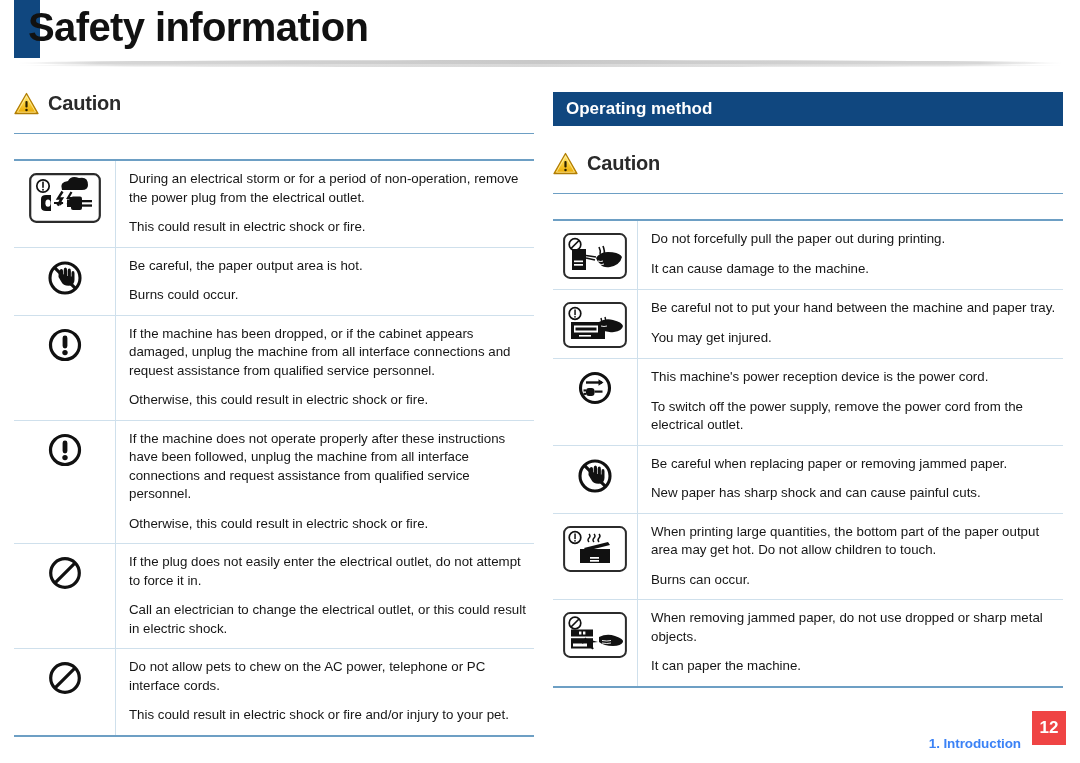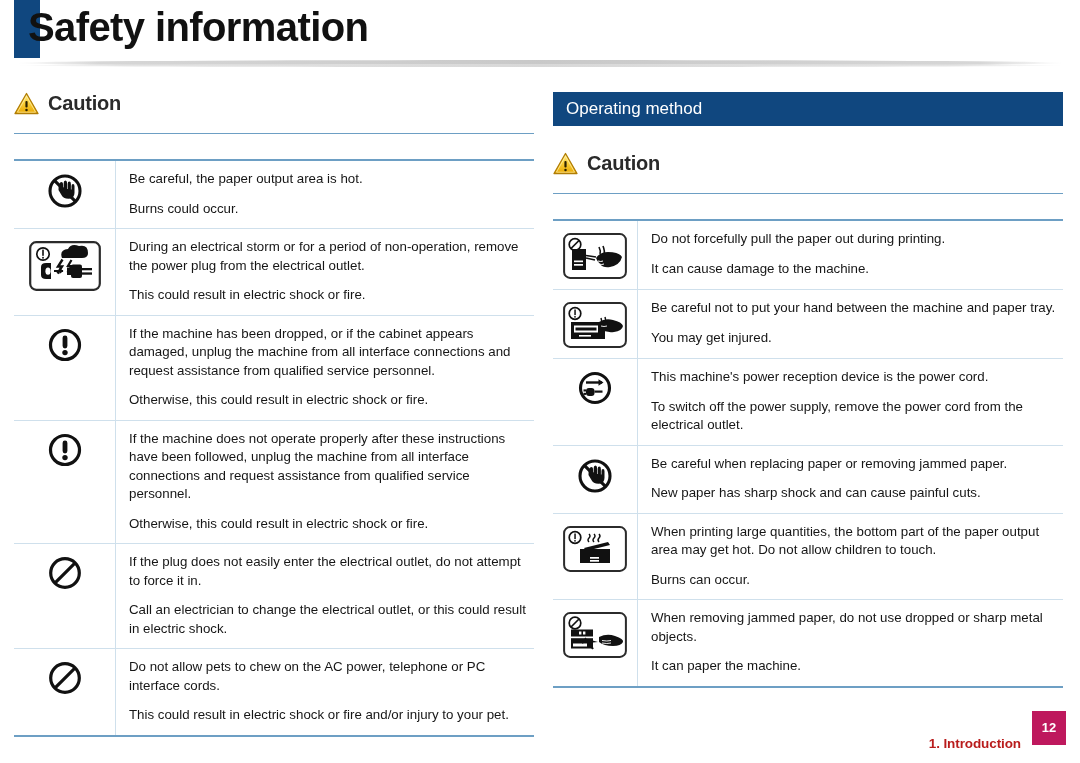--- a/index.html
+++ b/index.html
@@ -41,21 +41,21 @@
   
   .col{position:absolute;top:92px;}
   .col-left{left:14px;width:520px;}
   .col-right{left:553px;width:510px;}
 
   
   .section-bar{
     height:34px;background:#10477f;color:#ffffff;
     display:flex;align-items:center;
     padding-left:13px;box-sizing:border-box;
-    font-size:17px;font-weight:normal;
+    font-size:17px;font-weight:bold;
     margin-bottom:26px;
   }
 
   
   .caution-head{
     display:flex;align-items:center;gap:9px;
     padding-bottom:18px;
     border-bottom:1.5px solid #6d9fc4;
   }
   .caution-head .warn-ico{display:block;width:25px;height:23px;flex:0 0 auto;}
@@ -94,28 +94,28 @@
   .text-cell p.gap{margin-top:11px;}
 
   .icon-cell svg{display:block;margin:0 auto;}
 
   
   .footer{
     position:absolute;right:14px;bottom:12px;
     display:flex;align-items:center;gap:11px;
   }
   .footer-label{
-    font-size:13.5px;font-weight:bold;color:#b91c1c;
+    font-size:13.5px;font-weight:bold;color:#3b82f6;
     letter-spacing:-0.1px;
     margin-top:32px;
   }
   .page-box{
-    width:34px;height:34px;background:#be185d;color:#ffffff;
+    width:34px;height:34px;background:#ef4444;color:#ffffff;
     display:flex;align-items:center;justify-content:center;
-    font-size:13px;font-weight:bold;
+    font-size:17px;font-weight:bold;
   }
 </style>
 </head>
 <body>
 
 <div class="page-header">
   <div class="header-accent"></div>
   <div class="page-title">Safety information</div>
   <div class="header-rule"></div>
   <div class="header-rule2"></div>
@@ -138,36 +138,20 @@
       <circle cx="12.5" cy="18" r="1.25" fill="#2a2000"></circle>
     </svg>
     <span class="caution-label">Caution</span>
   </div>
 
   <table class="safety-table">
     <tbody>
 
       <tr>
         <td class="icon-cell">
-          <svg width="36" height="36" viewBox="0 0 36 36">
-            <circle cx="18" cy="18" r="15" fill="#fff" stroke="#111" stroke-width="3.1"></circle>
-            <g>
-              <path d="M11.5 17 q0 -8 3 -8 q1.6 0 1.6 3 l0 4 l0.6 0 l0 -6 q0 -2.6 1.7 -2.6 q1.7 0 1.7 2.6 l0 6 l0.6 0 l0 -5 q0 -2.4 1.6 -2.4 q1.6 0 1.6 2.4 l0 5.4 l0.6 0 l0 -3.4 q0 -2 1.5 -2 q1.5 0 1.5 2.2 l0 6.6 q0 6 -6 6 q-5.4 0 -7.2 -4 z" fill="#111"></path>
-            </g>
-            <path d="M7.6 7.6 L28.4 28.4" stroke="#111" stroke-width="3.1" stroke-linecap="butt"></path>
-          </svg>
-        </td>
-        <td class="text-cell">
-          <p>Be careful, the paper output area is hot.</p>
-          <p class="gap">Burns could occur.</p>
-        </td>
-      </tr>
-
-      <tr>
-        <td class="icon-cell">
           <svg width="72" height="50" viewBox="0 0 72 50">
             <rect x="1.2" y="1.2" width="69.6" height="47.6" rx="6" fill="#fff" stroke="#2b2b2b" stroke-width="2.2"></rect>
             <circle cx="14" cy="13" r="6.2" fill="none" stroke="#111" stroke-width="1.7"></circle>
             <rect x="13.2" y="8.6" width="1.6" height="6.2" fill="#111"></rect>
             <circle cx="14" cy="16.7" r="0.95" fill="#111"></circle>
             <path d="M33 17 q-3 -8 6 -9 q3 -6 11 -3 q9 -2 9 7 q0 5 -6 5 z" fill="#111"></path>
             <path d="M33.5 18.5 l-4.5 7 l4 0 l-4.5 7" fill="none" stroke="#111" stroke-width="2.4" stroke-linejoin="miter"></path>
             <path d="M42.5 19 l-3.5 6 l3.5 0 l-4 6.5" fill="none" stroke="#111" stroke-width="2.2"></path>
             <path d="M12 26 q0 -4 5 -4 l5 0 l0 16 l-5 0 q-5 0 -5 -4 z" fill="#111"></path>
             <ellipse cx="19" cy="30.2" rx="2.6" ry="3.6" fill="#fff"></ellipse>
@@ -180,20 +164,36 @@
           </svg>
         </td>
         <td class="text-cell">
           <p>During an electrical storm or for a period of non-operation, remove the power plug from the electrical outlet.</p>
           <p class="gap">This could result in electric shock or fire.</p>
         </td>
       </tr>
 
       <tr>
         <td class="icon-cell">
+          <svg width="36" height="36" viewBox="0 0 36 36">
+            <circle cx="18" cy="18" r="15" fill="#fff" stroke="#111" stroke-width="3.1"></circle>
+            <g>
+              <path d="M11.5 17 q0 -8 3 -8 q1.6 0 1.6 3 l0 4 l0.6 0 l0 -6 q0 -2.6 1.7 -2.6 q1.7 0 1.7 2.6 l0 6 l0.6 0 l0 -5 q0 -2.4 1.6 -2.4 q1.6 0 1.6 2.4 l0 5.4 l0.6 0 l0 -3.4 q0 -2 1.5 -2 q1.5 0 1.5 2.2 l0 6.6 q0 6 -6 6 q-5.4 0 -7.2 -4 z" fill="#111"></path>
+            </g>
+            <path d="M7.6 7.6 L28.4 28.4" stroke="#111" stroke-width="3.1" stroke-linecap="butt"></path>
+          </svg>
+        </td>
+        <td class="text-cell">
+          <p>Be careful, the paper output area is hot.</p>
+          <p class="gap">Burns could occur.</p>
+        </td>
+      </tr>
+
+      <tr>
+        <td class="icon-cell">
           <svg width="34" height="34" viewBox="0 0 34 34">
             <circle cx="17" cy="17" r="14.5" fill="#fff" stroke="#111" stroke-width="3.2"></circle>
             <rect x="14.6" y="7.5" width="4.8" height="13" rx="2.4" fill="#111"></rect>
             <circle cx="17" cy="24.6" r="2.7" fill="#111"></circle>
           </svg>
         </td>
         <td class="text-cell">
           <p>If the machine has been dropped, or if the cabinet appears damaged, unplug the machine from all interface connections and request assistance from qualified service personnel.</p>
           <p class="gap">Otherwise, this could result in electric shock or fire.</p>
         </td>

